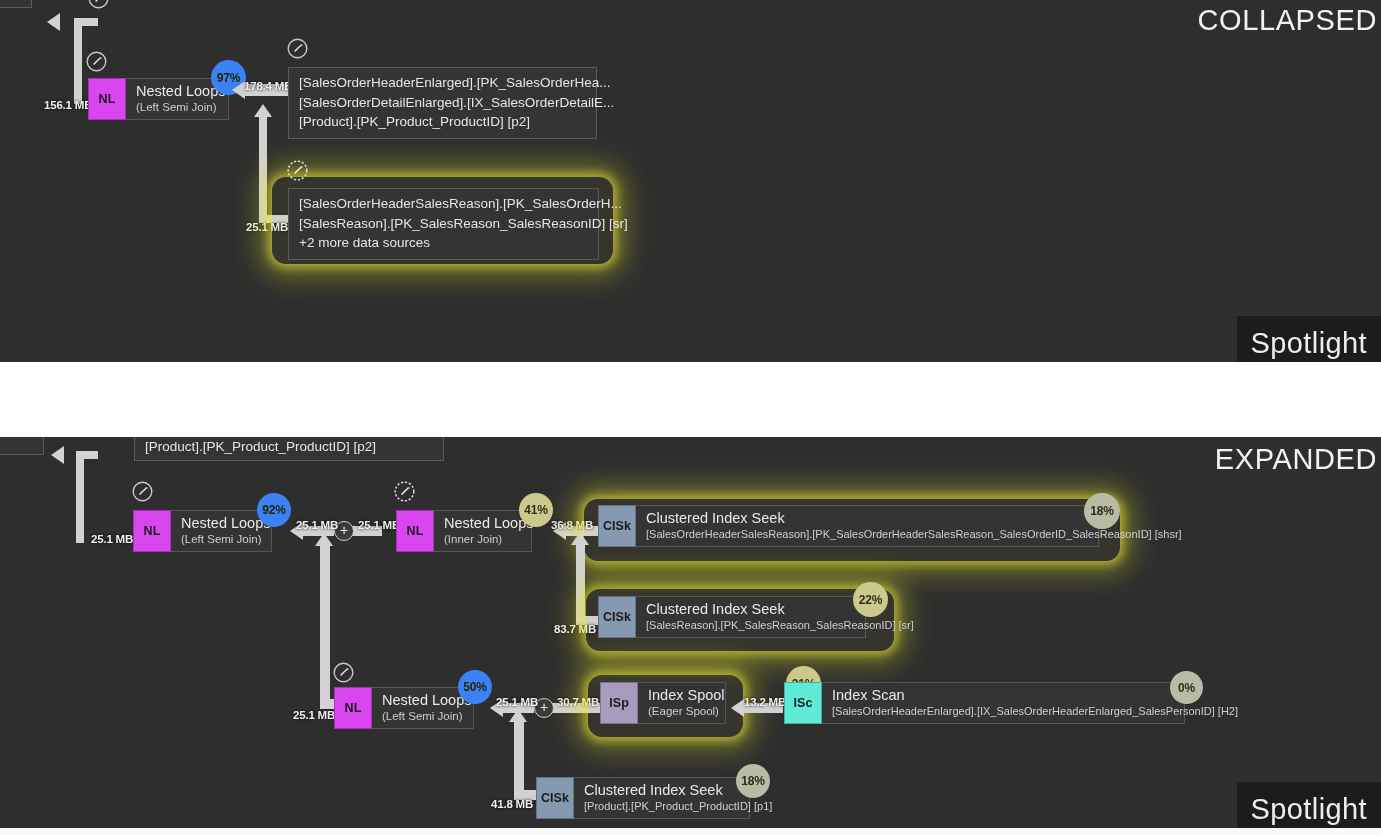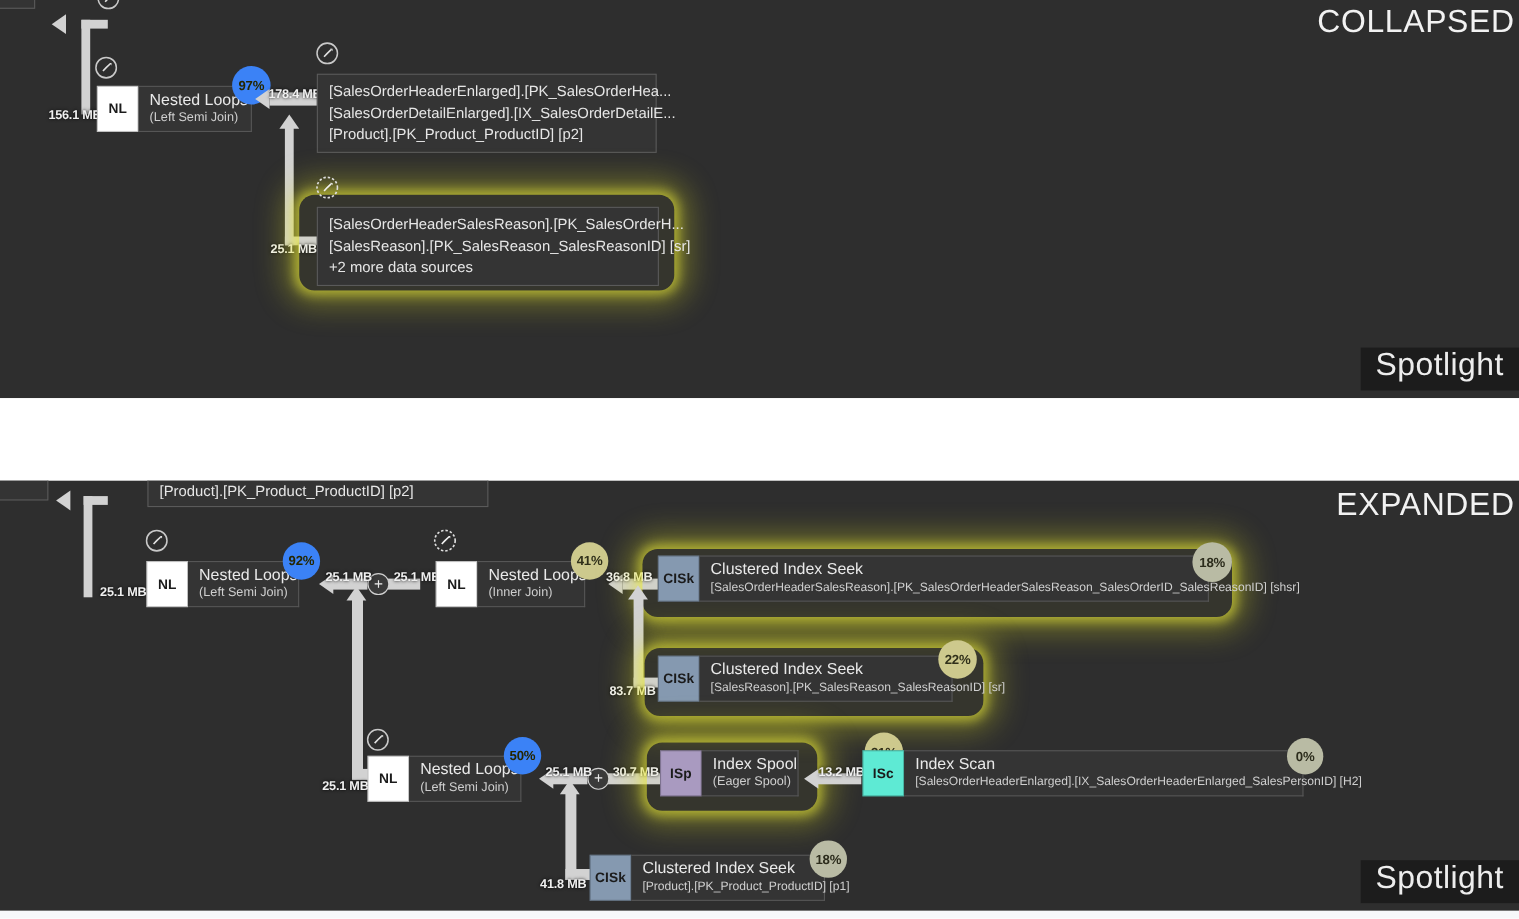--- a/index.html
+++ b/index.html
@@ -18,38 +18,38 @@
   #bottom-strip{ position:absolute; left:0; top:828px; width:1381px; height:7px; background:#f7f8fa; }
 
   
   .section-caption{
     position:absolute; color:#f2f2f2; font-size:29px; letter-spacing:.6px;
     font-weight:300; white-space:nowrap;
   }
   .spotlight-chip{
     position:absolute; background:#1c1c1c; color:#ededed;
     font-size:29px; font-weight:300; letter-spacing:.4px;
-    padding:0 14px 6px 14px; white-space:nowrap;
+    padding:11px 14px 6px 14px; white-space:nowrap;
   }
 
   
   .node{ position:absolute; display:flex; align-items:stretch; }
   .node .ico{
     width:38px; min-width:38px; display:flex; align-items:center; justify-content:center;
     color:#1b1b1b; font-size:12.5px; font-weight:bold; letter-spacing:.1px;
     border:1px solid rgba(0,0,0,.25);
   }
   .node .body{
     background:#343434; border:1px solid #565656; border-left:none;
     padding:4px 10px 5px 10px; display:flex; flex-direction:column; justify-content:center;
     min-height:40px;
   }
   .node .t1{ color:#e9e9e9; font-size:14.5px; font-weight:300; line-height:17px; white-space:nowrap; }
   .node .t2{ color:#cfcfcf; font-size:11.5px; font-weight:300; line-height:14px; white-space:nowrap; }
-  .ico-nl{ background:#ffffff; }
+  .ico-nl{ background:#d946ef; }
   .ico-cisk{ background:#8599b0; }
   .ico-isp{ background:#a99ac0; }
   .ico-isc{ background:#5eead4; }
 
   
   .listbox{
     position:absolute; background:#343434; border:1px solid #5a5a5a;
     padding:5px 10px 6px 10px;
   }
   .listbox .row{ color:#e6e6e6; font-size:13.5px; font-weight:300; line-height:19.5px; white-space:nowrap; }

